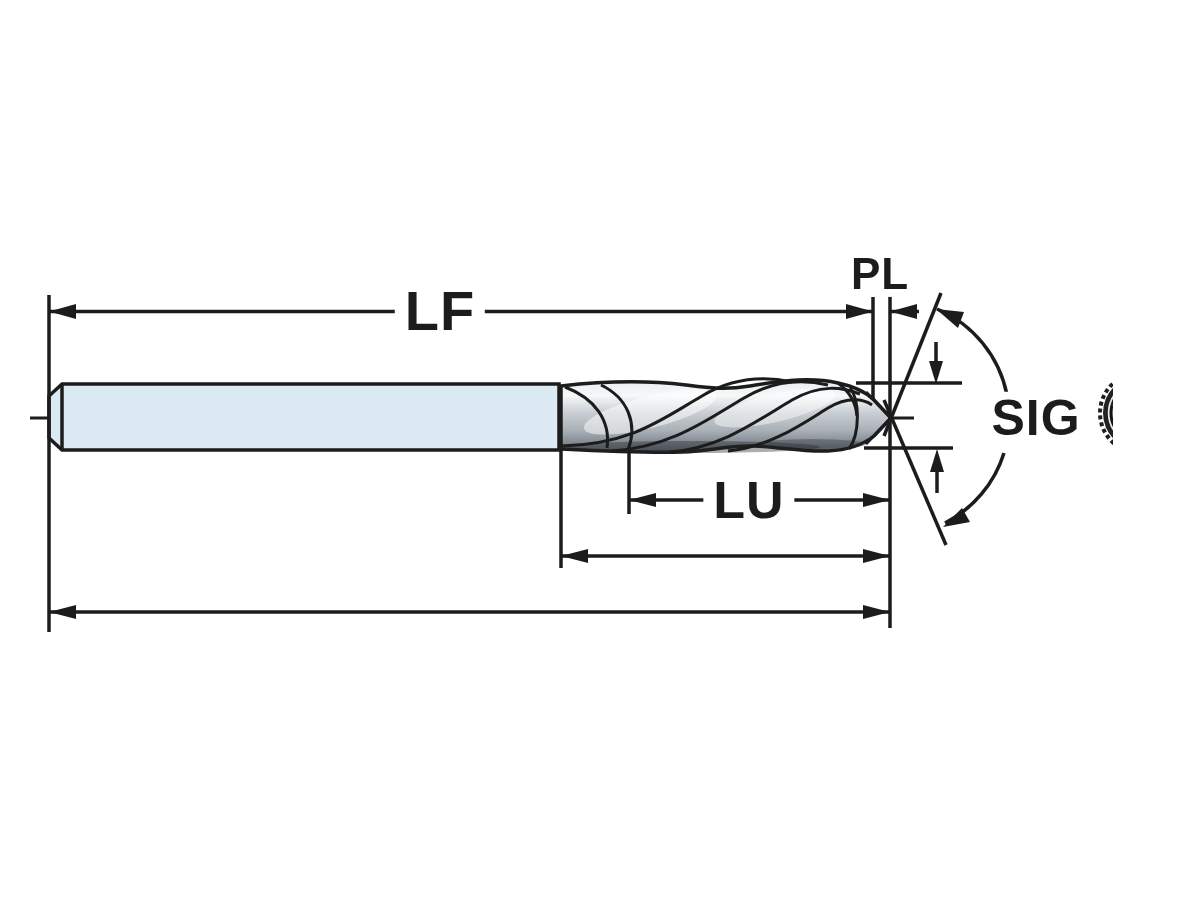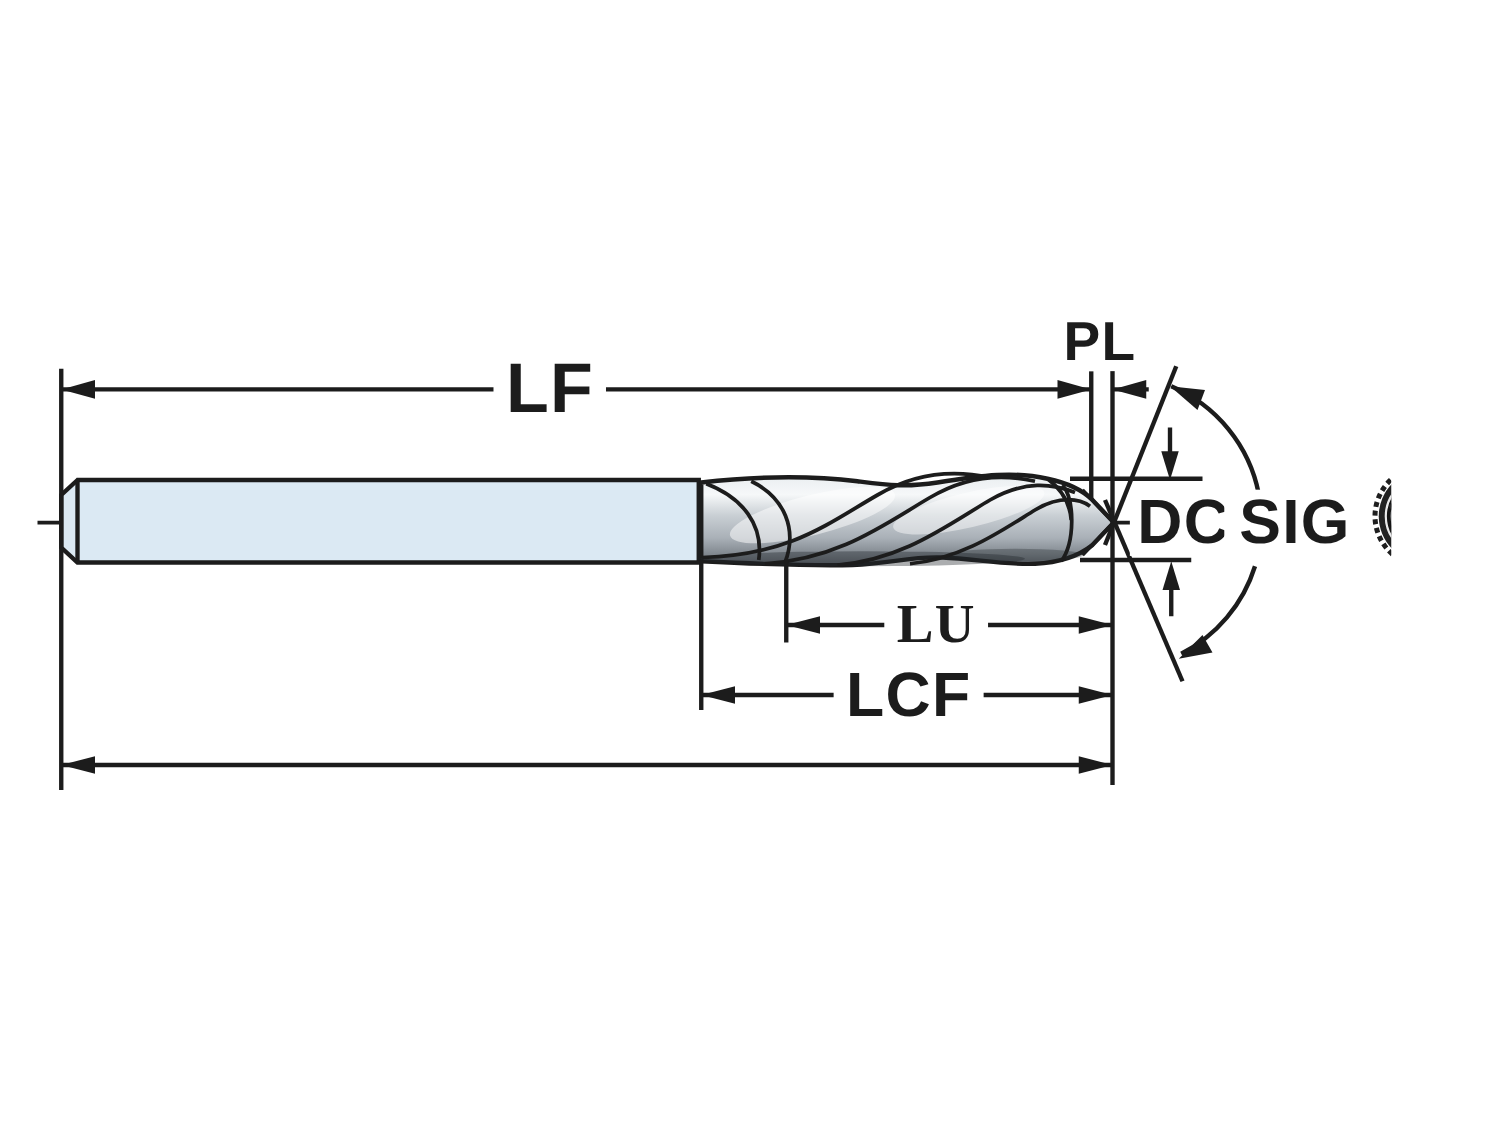--- a/index.html
+++ b/index.html
@@ -19,21 +19,21 @@
     font-weight:bold;
     line-height:1.05;
     padding:0 10px;
     white-space:nowrap;
     letter-spacing:1px;
   }
   .lbl-pl {left:880px; top:274px; font-size:44px; padding:0 4px;}
   .lbl-lf {left:440px; top:311px; font-size:56px;}
   .lbl-dc {left:947px; top:418px; font-size:50px; padding:0 6px;}
   .lbl-sig{left:1036px;top:418px; font-size:50px; padding:0 12px;}
-  .lbl-lu {left:749px; top:500px; font-size:44px;font-family:Liberation Serif, serif;}
+  .lbl-lu {left:749px; top:500px; font-size:52px;}
   .lbl-lcf{left:727px; top:556px; font-size:50px;}
   .lbl-oal{left:446px; top:612px; font-size:54px;}
 </style>
 </head>
 <body>
 
 <div class="canvas">
 
   <svg width="1200" height="900" viewBox="0 0 1200 900">
     <defs>
@@ -145,18 +145,16 @@
       <circle cx="1140" cy="413" r="29" fill="url(#endGrad)" stroke="#141414" stroke-width="3"></circle>
       <path d="M1140,385 V441" stroke="#141414" stroke-width="3.5" fill="none"></path>
       <path d="M1140,387 C1126,399 1154,409 1140,420 C1126,431 1152,437 1140,440" stroke="#141414" stroke-width="3.5" fill="none"></path>
       <path d="M1140,413 C1130,399 1118,396 1111,405 C1118,416 1130,416 1140,413 Z" fill="#2a2a2a"></path>
       <path d="M1140,413 C1150,427 1162,430 1169,421 C1162,410 1150,410 1140,413 Z" fill="#2a2a2a"></path>
     </g>
   </svg>
 
   <div class="lbl lbl-pl">PL</div>
   <div class="lbl lbl-lf">LF</div>
-  <div class="lbl lbl-dc">DC</div>
   <div class="lbl lbl-sig">SIG</div>
   <div class="lbl lbl-lu">LU</div>
-  <div class="lbl lbl-lcf">LCF</div>
 
 </div>
 
 </body></html>

